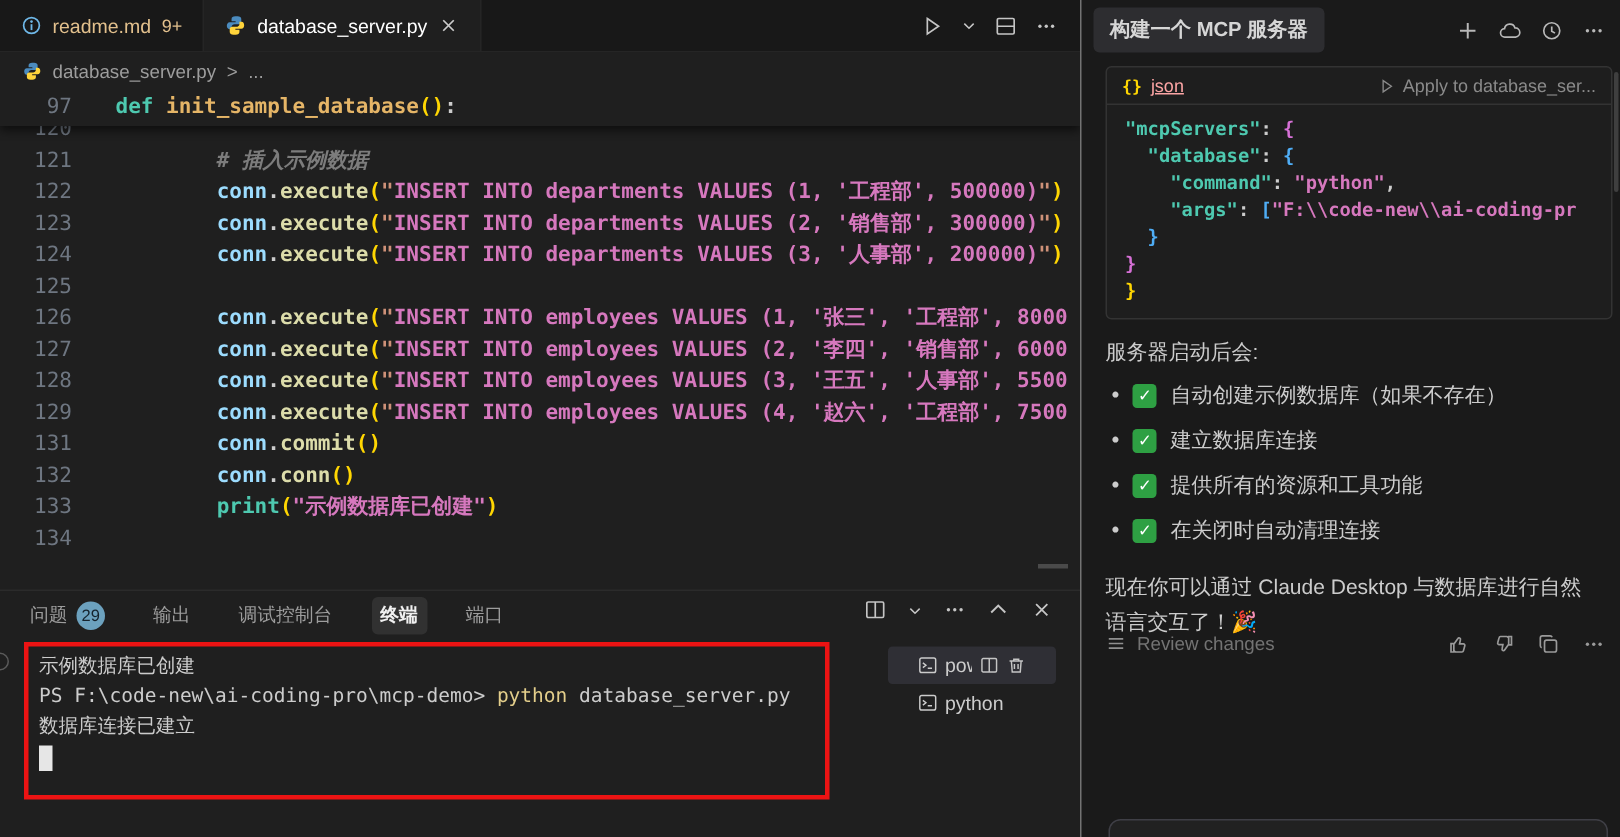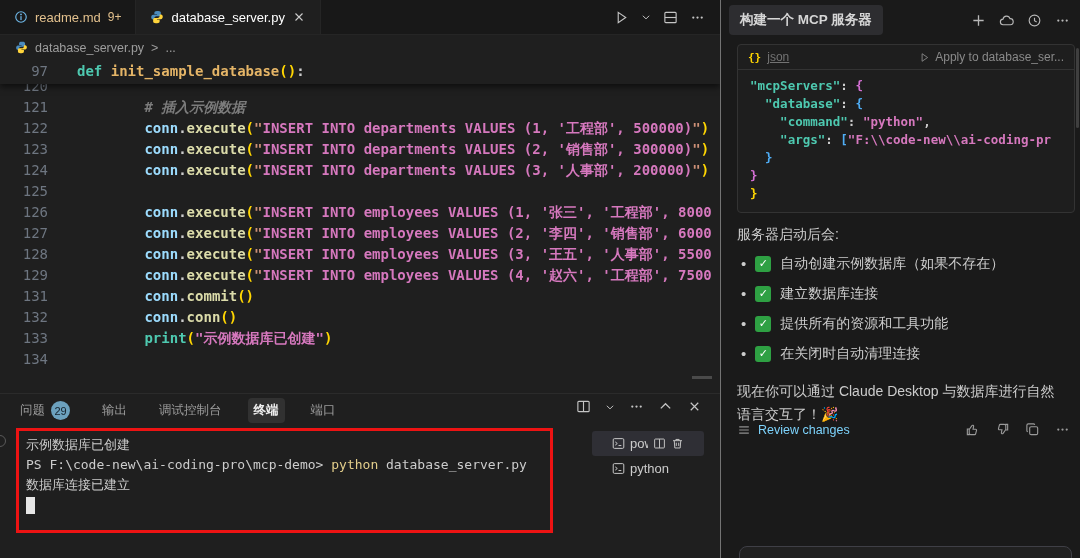--- a/index.html
+++ b/index.html
@@ -76,34 +76,34 @@
   
   .chat-pane { position:absolute; left:720px; top:0; width:360px; height:558px; background:#1a1a1a; border-left:1px solid #737373; color:#cccccc; }
   .chat-header { position:relative; height:40px; display:flex; align-items:center; padding:0 8px 0 8px; }
   .chat-title { background:#2d2d30; border-radius:4px; padding:6px 11px; font-size:13.5px; color:#d6d6d6; font-weight:bold; cursor:pointer; }
   .chat-header-icons { margin-left:auto; display:flex; align-items:center; gap:13px; padding-right:2px; }
   .chat-header-icons svg { width:15px; height:15px; }
 
   .codeblock { margin:4px 5px 0 16px; background:#1e1e1e; border:1px solid #333333; border-radius:4px; overflow:hidden; }
   .cb-header { height:25px; display:flex; align-items:center; padding:0 10px; border-bottom:1px solid #333333; font-size:12px; }
   .cb-lang-icon { color:#FFD602; font-weight:bold; font-size:11px; margin-right:6px; font-family:"DejaVu Sans Mono",monospace; }
-  .cb-lang { color:#737373;text-decoration:underline; }
+  .cb-lang { color:#fca5a5;text-decoration:underline; }
   .cb-apply { margin-left:auto; display:flex; align-items:center; gap:5px; color:#8a8a8a; cursor:pointer; white-space:nowrap; overflow:hidden; }
   .cb-apply svg { width:11px; height:11px; }
   .cb-body { padding:7px 12px 9px 12px; font-family:"DejaVu Sans Mono","Liberation Mono",monospace; font-size:12.5px; font-weight:bold; }
   .jl { height:18px; line-height:18px; white-space:pre; overflow:hidden; }
 
   .chat-heading { margin:13px 16px 0 16px; font-size:14px; }
   .chat-bullets { list-style:none; margin:4px 0 0 20px; }
   .chat-bullets li { display:flex; align-items:center; gap:9px; margin-top:9px; height:21px; font-size:14px; }
   .bdot { color:#cccccc; font-size:15px; }
   .bcheck { display:inline-flex; align-items:center; justify-content:center; width:16px; height:16px; border-radius:3px; background:#2EA043; color:#fff; font-size:11px; font-weight:bold; }
   .chat-paragraph { margin:16px 14px 0 16px; font-size:14px; line-height:23px; }
 
-  .review-bar { position:absolute; left:16px; right:10px; top:422px; display:flex; align-items:center; font-size:12.5px; color:#7dd3fc; }
+  .review-bar { position:absolute; left:16px; right:10px; top:422px; display:flex; align-items:flex-start; font-size:12.5px; color:#737373; }
   .review-left { display:flex; align-items:center; gap:7px; cursor:pointer; }
   .review-icons { margin-left:auto; display:flex; align-items:center; gap:15px; }
   .review-icons svg { width:15px; height:15px; }
   .chat-input { position:absolute; left:18px; right:8px; top:546px; height:40px; background:#212121; border:1px solid #3f3f46; border-radius:8px; cursor:text; }
   .chat-scrollthumb { position:absolute; right:1px; top:48px; width:3px; height:80px; background:#3f3f3f; border-radius:2px; }
 </style>
 </head>
 <body>
 
 <div class="app">

